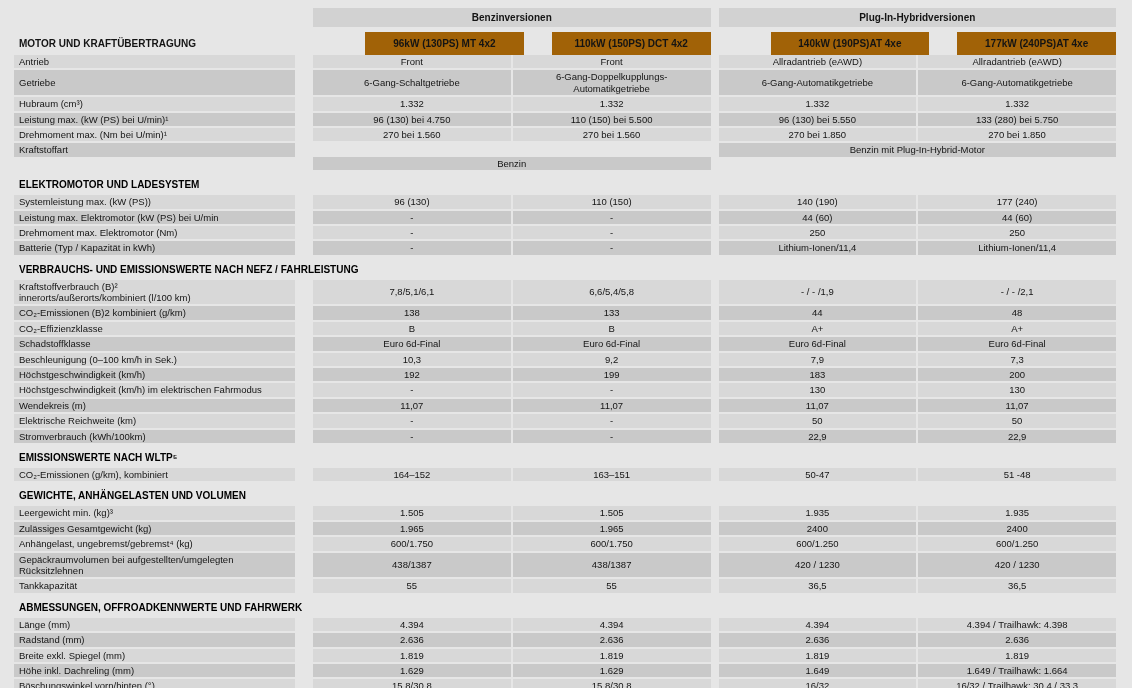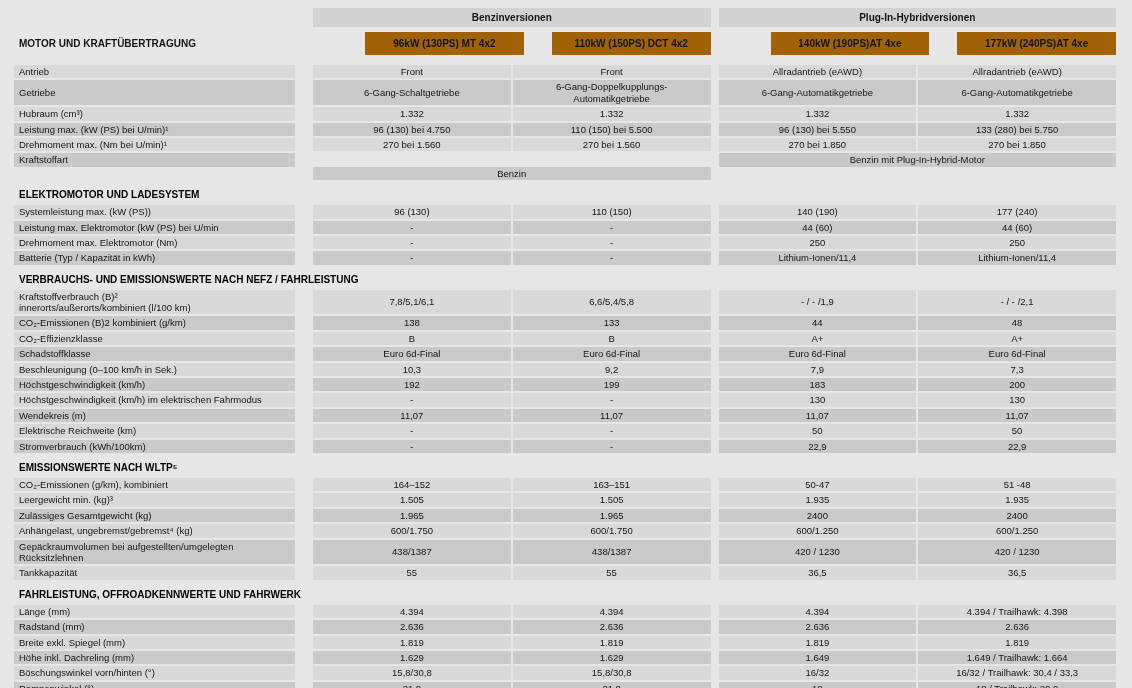--- a/index.html
+++ b/index.html
@@ -24,21 +24,21 @@
   .c-label{grid-column:1;justify-content:flex-start;text-align:left;
     flex-direction:column;align-items:flex-start;justify-content:center;}
   .c-v1{grid-column:3}.c-v2{grid-column:4}.c-v3{grid-column:6}.c-v4{grid-column:7}
   .c-g1{grid-column:3/5}.c-g2{grid-column:6/8}
   .lbl{display:block;width:100%;}
 
   .band-row{margin-bottom:5px;}
   .band-row .cell{min-height:19px;background:#d2d2d2;font-weight:bold;font-size:10px;}
   .band-row .no-bg{background:transparent;}
 
-  .header-row{margin-bottom:10px;gap:28px;}
+  .header-row{margin-bottom:0;gap:28px;}
   .header-row .col-header{background:#a16207;font-weight:bold;font-size:10px;min-height:23px;}
   .header-row .section-title-inline{background:transparent;font-weight:bold;font-size:10px;min-height:23px;}
 
   .zebra-light .cell{background:#d8d8d8;}
   .zebra-dark  .cell{background:#c9c9c9;}
 
   .tall .cell{min-height:24px;}
 
   .section-title{
     font-weight:bold;font-size:10px;color:#000;
@@ -245,20 +245,21 @@
     <div class="section-title">EMISSIONSWERTE NACH WLTP⁵</div>
     <div class="row data-row zebra-light">
       <div class="cell label-cell c-label">
         <div class="lbl">CO₂-Emissionen (g/km), kombiniert</div>
       </div>
       <div class="cell value-cell c-v1">164–152</div>
       <div class="cell value-cell c-v2">163–151</div>
       <div class="cell value-cell c-v3">50-47</div>
       <div class="cell value-cell c-v4">51 -48</div>
     </div>
+    <div class="section-title">GEWICHTE, ANHÄNGELASTEN UND VOLUMEN</div>
     <div class="row data-row zebra-light">
       <div class="cell label-cell c-label">
         <div class="lbl">Leergewicht min. (kg)³</div>
       </div>
       <div class="cell value-cell c-v1">1.505</div>
       <div class="cell value-cell c-v2">1.505</div>
       <div class="cell value-cell c-v3">1.935</div>
       <div class="cell value-cell c-v4">1.935</div>
     </div>
     <div class="row data-row zebra-dark">
@@ -291,21 +292,21 @@
     </div>
     <div class="row data-row zebra-light">
       <div class="cell label-cell c-label">
         <div class="lbl">Tankkapazität</div>
       </div>
       <div class="cell value-cell c-v1">55</div>
       <div class="cell value-cell c-v2">55</div>
       <div class="cell value-cell c-v3">36,5</div>
       <div class="cell value-cell c-v4">36,5</div>
     </div>
-    <div class="section-title">FAHRLEISTUNG, OFFROADKENNWERTE UND FAHRWERK</div>
+    <div class="section-title">ABMESSUNGEN, OFFROADKENNWERTE UND FAHRWERK</div>
     <div class="row data-row zebra-light">
       <div class="cell label-cell c-label">
         <div class="lbl">Länge (mm)</div>
       </div>
       <div class="cell value-cell c-v1">4.394</div>
       <div class="cell value-cell c-v2">4.394</div>
       <div class="cell value-cell c-v3">4.394</div>
       <div class="cell value-cell c-v4">4.394 / Trailhawk: 4.398</div>
     </div>
     <div class="row data-row zebra-dark">

